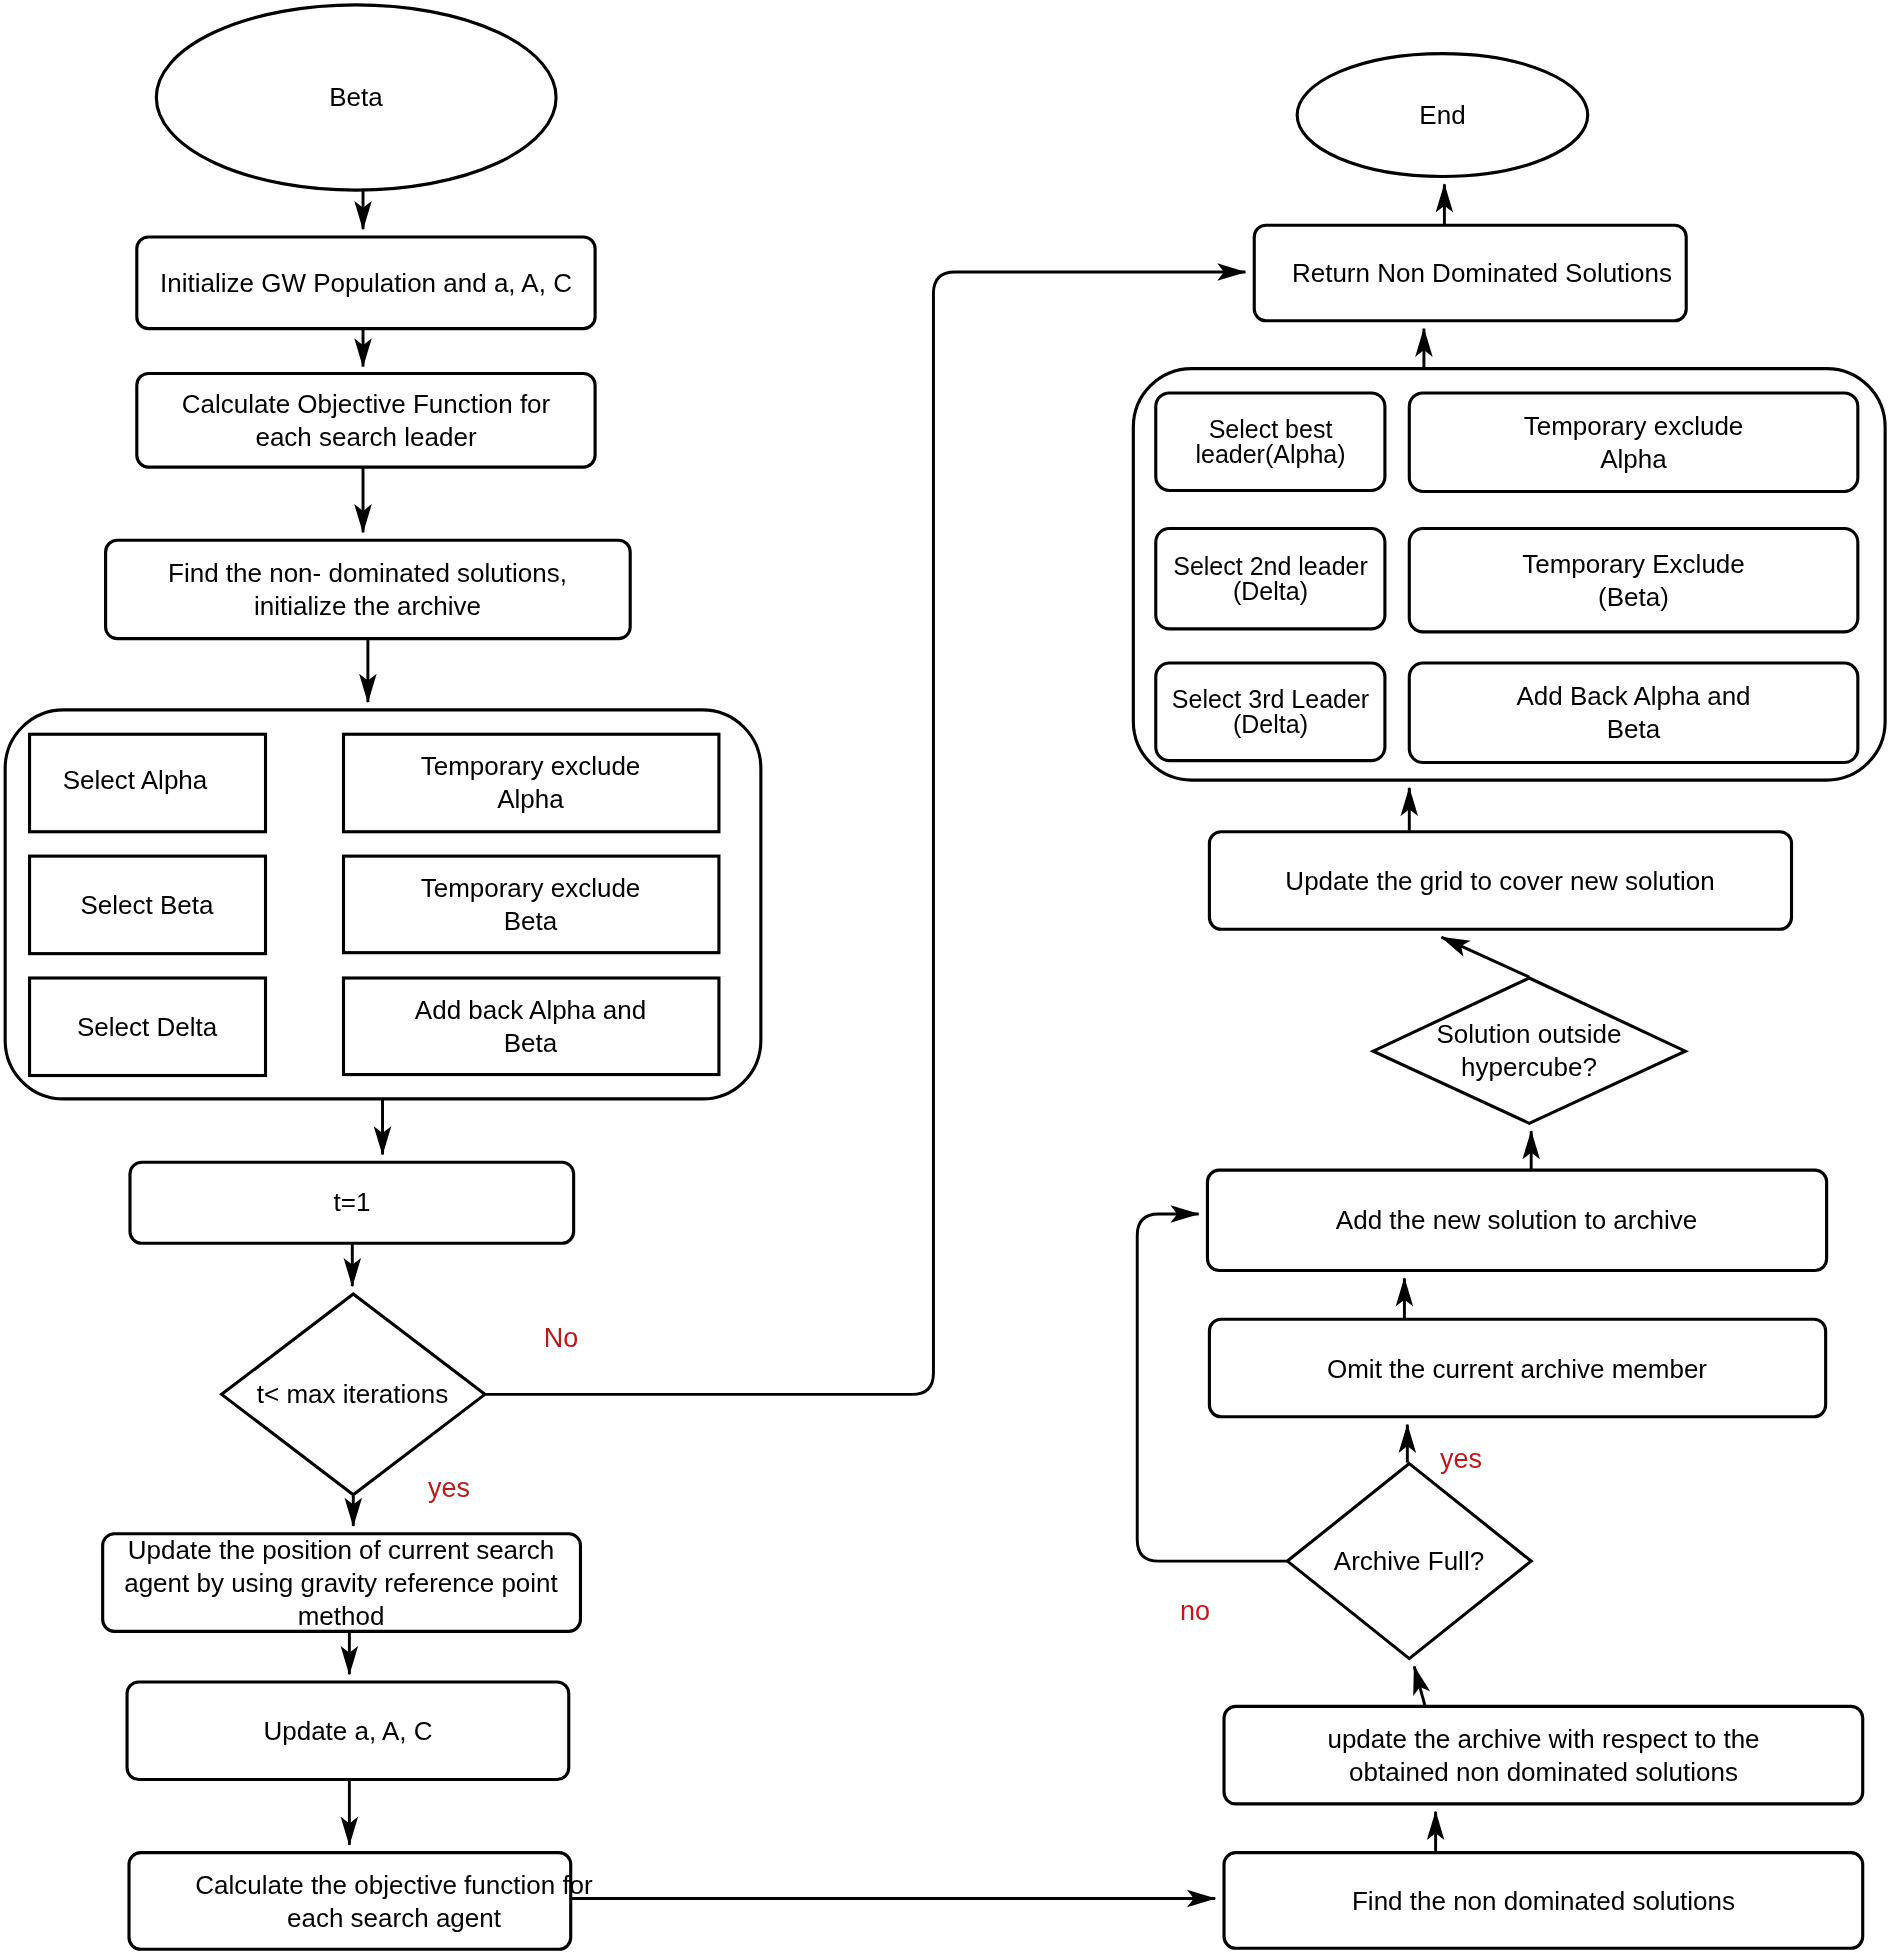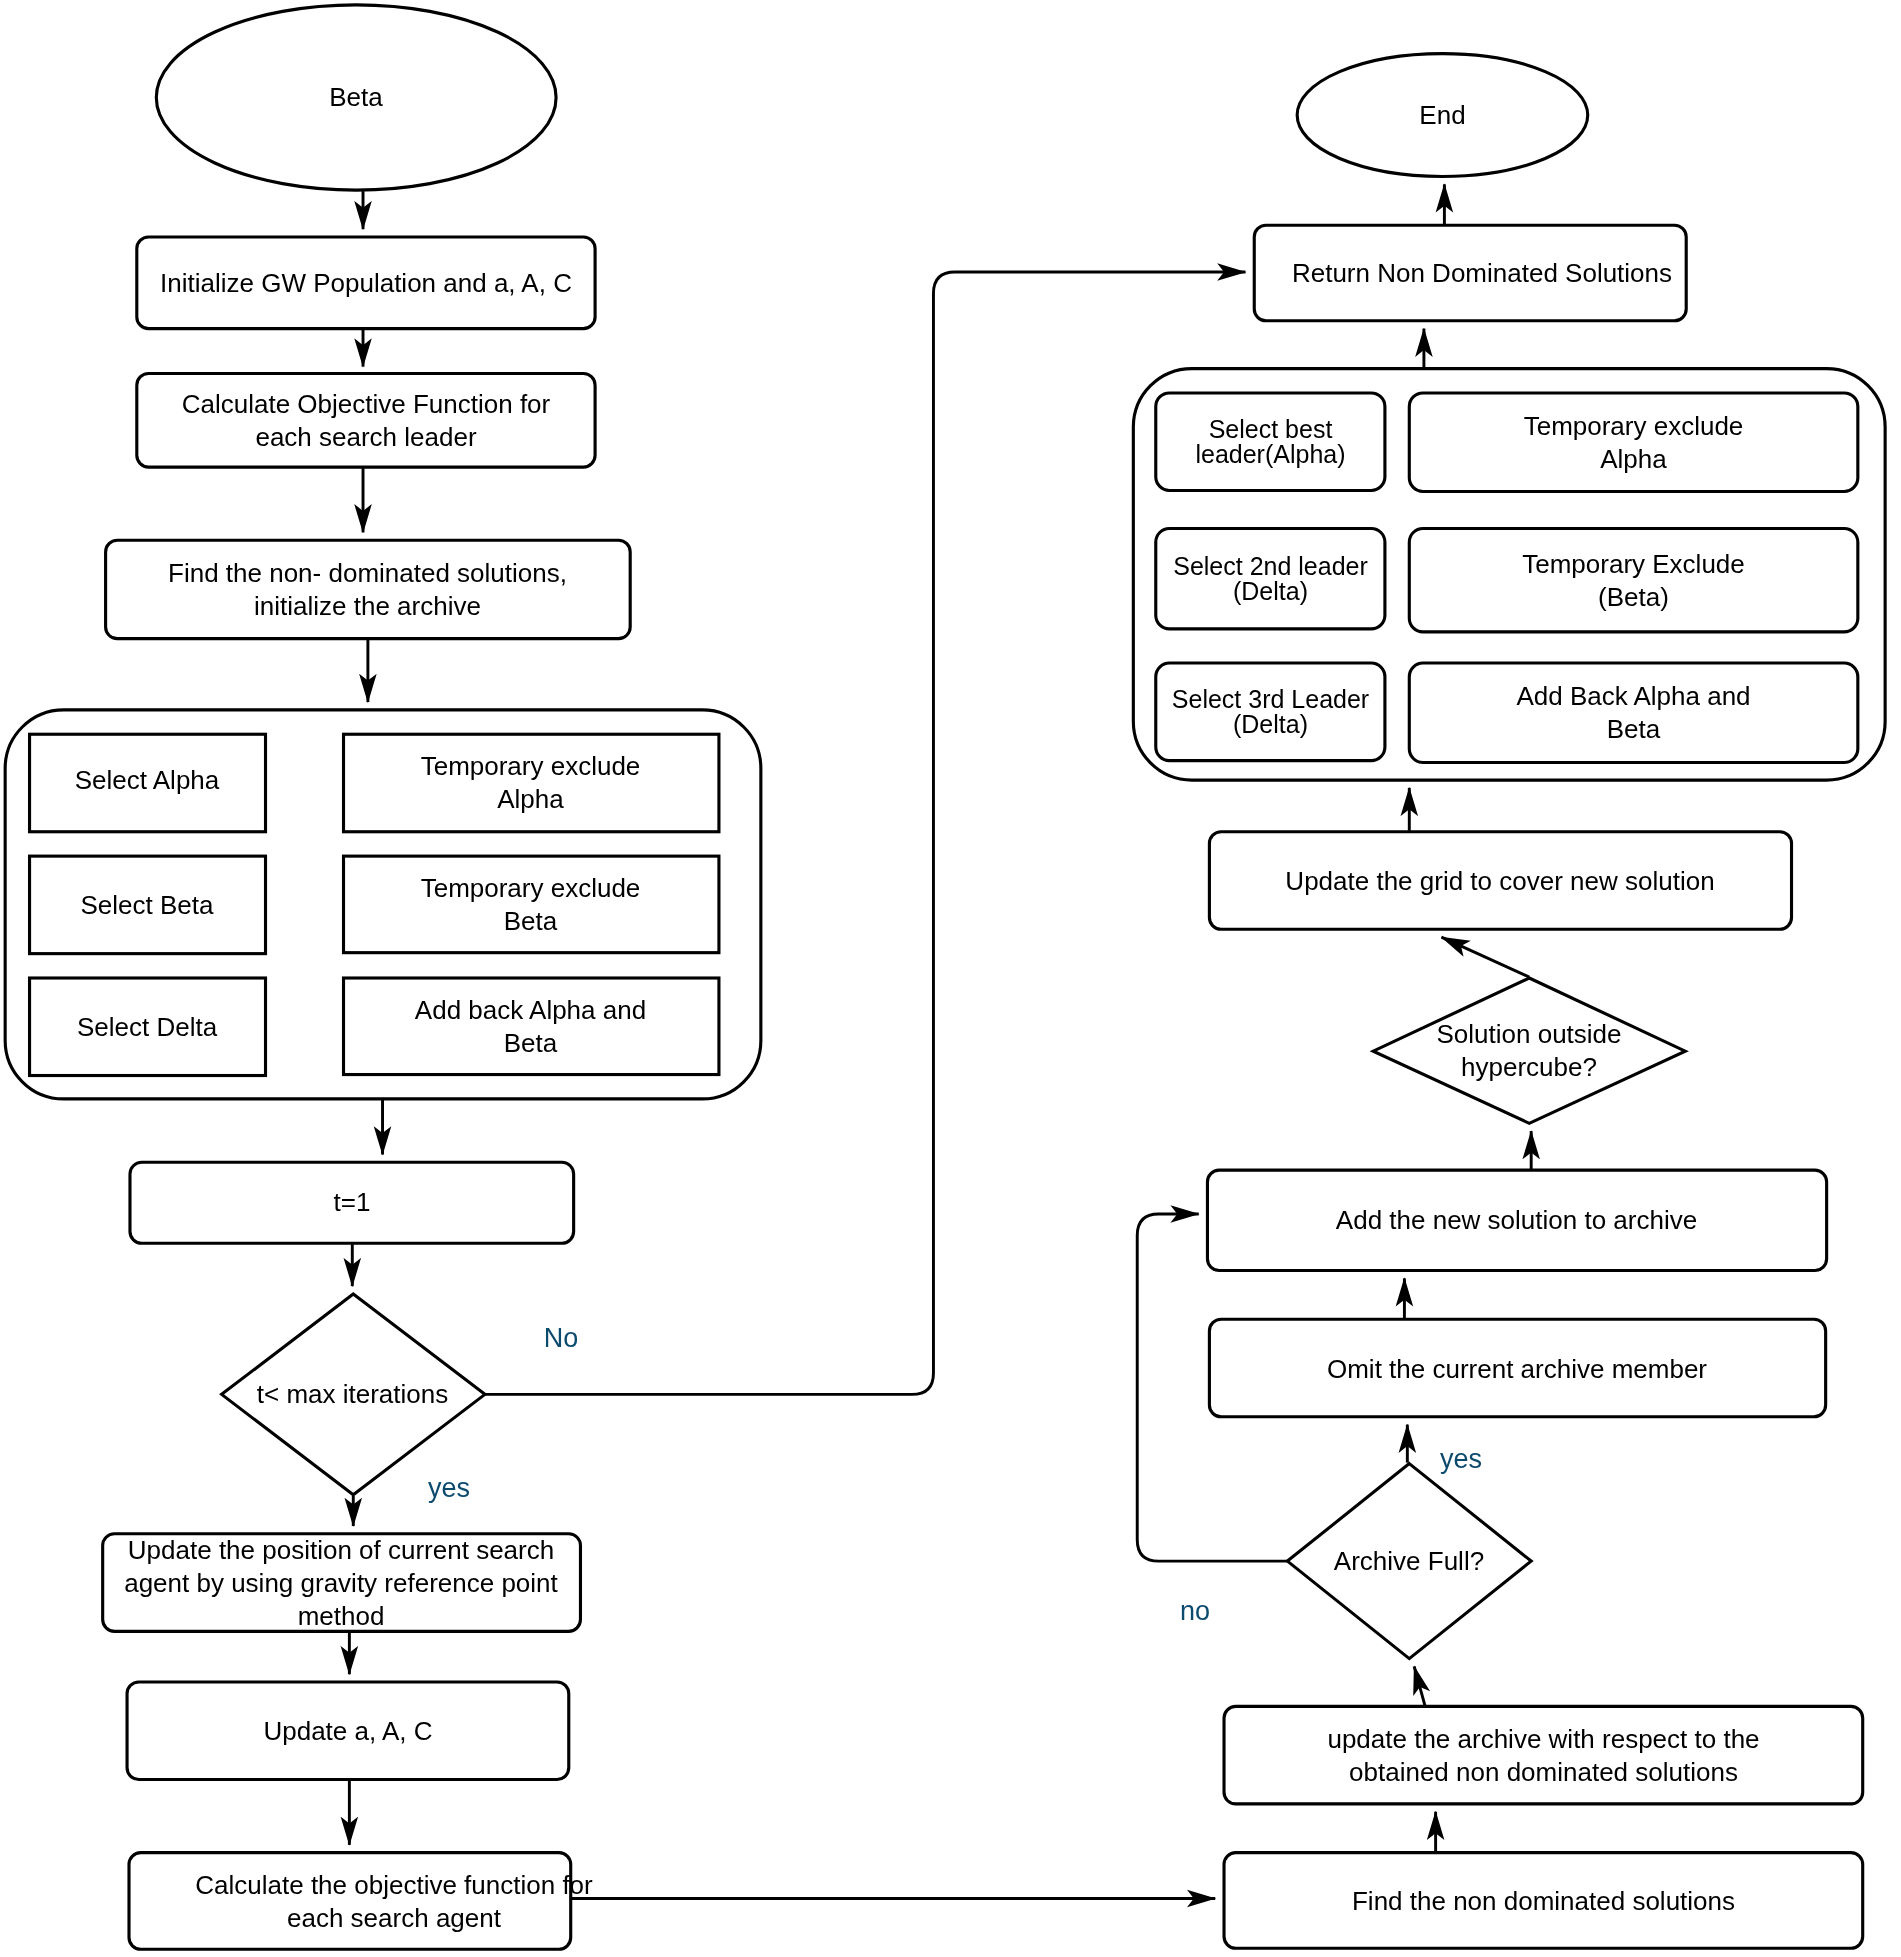--- a/index.html
+++ b/index.html
@@ -17,21 +17,21 @@
     text-align:center;
     white-space:pre-line;
     font-size:26px;line-height:33px;
     color:#000;
     pointer-events:none;
   }
   .label.small{font-size:25px;line-height:25px;}
   .edge-label{
     position:absolute;
     display:flex;align-items:center;justify-content:center;
-    font-size:27px;color:#0c4a6e;
+    font-size:27px;color:#b91c1c;
   }
 </style>
 </head>
 <body>
 
 <div class="canvas">
 
   <svg width="1902" height="1957" viewBox="0 0 1950 2007">
     <defs>
       <marker id="ah" markerUnits="userSpaceOnUse" markerWidth="30" markerHeight="20" refX="29" refY="10" orient="auto">
@@ -112,21 +112,21 @@
     </g>
   </svg>
 
   <div class="label" style="left:156px;top:4.9px;width:400px;height:185px;">Beta</div>
   <div class="label" style="left:137px;top:237px;width:458px;height:92px;">Initialize GW Population and a, A, C</div>
   <div class="label" style="left:137px;top:374px;width:458px;height:94px;">Calculate Objective Function for
 each search leader</div>
   <div class="label" style="left:105px;top:540px;width:525px;height:99px;">Find the non- dominated solutions,
 initialize the archive</div>
 
-  <div class="label" style="left:29px;top:734px;width:236px;height:92px;text-align:right;">Select Alpha</div>
+  <div class="label" style="left:17px;top:734px;width:236px;height:92px;text-align:right;">Select Alpha</div>
   <div class="label" style="left:343px;top:734px;width:375px;height:98px;">Temporary exclude
 Alpha</div>
   <div class="label" style="left:29px;top:856px;width:236px;height:98px;">Select Beta</div>
   <div class="label" style="left:343px;top:856px;width:375px;height:97px;">Temporary exclude
 Beta</div>
   <div class="label" style="left:29px;top:978px;width:236px;height:98px;">Select Delta</div>
   <div class="label" style="left:343px;top:978px;width:375px;height:97px;">Add back Alpha and
 Beta</div>
 
   <div class="label" style="left:130px;top:1162px;width:444px;height:81px;">t=1</div>

